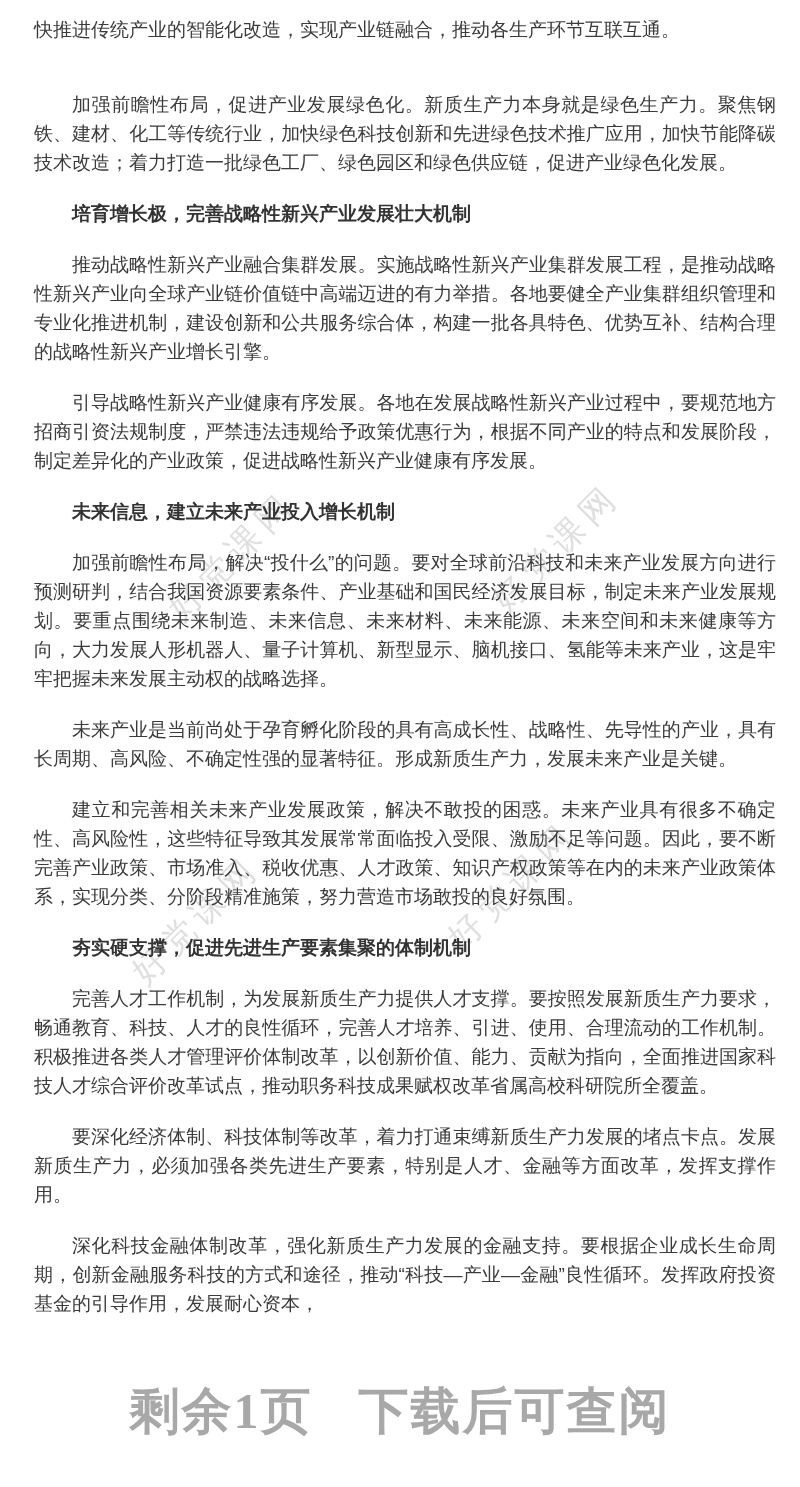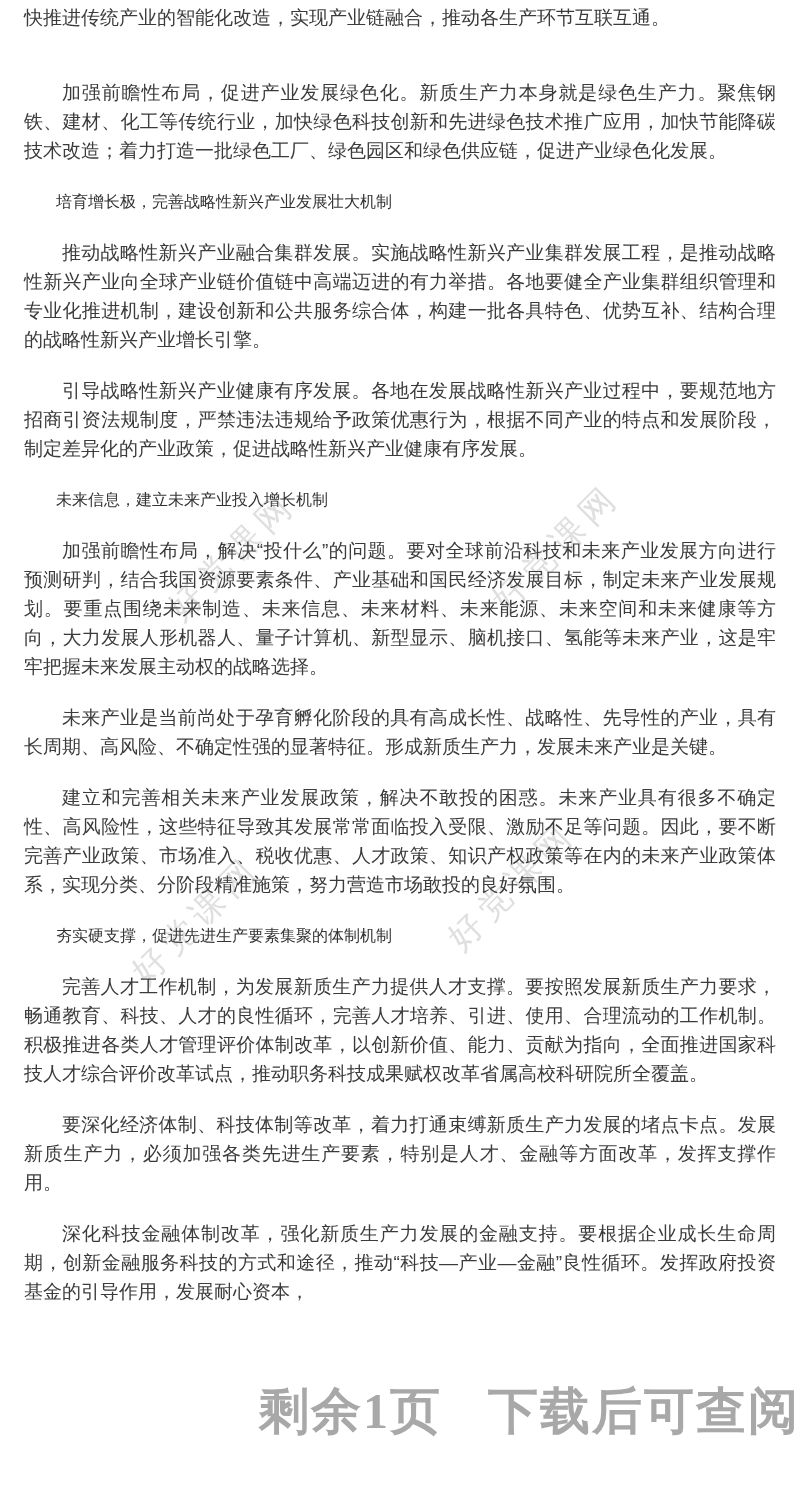--- a/index.html
+++ b/index.html
@@ -11,39 +11,40 @@
     position: relative;
     width: 800px;
     height: 1487px;
     background: #ffffff;
     overflow: hidden;
     font-family: "Liberation Sans", sans-serif;
   }
   .content {
     position: relative;
     z-index: 2;
-    padding: 3px 24px 0 24px;
+    padding: 15px 24px 0 24px;
     color: #3b3b3b;
     font-size: 19px;
     line-height: 29px;
     text-align: justify;
+    margin-left: 10px;
   }
   .content p.paragraph {
     margin: 22px 0;
     text-indent: 2em;
   }
   .content p.continuation {
     margin: 0 0 46px 0;
     text-indent: 0;
   }
   .content h2.heading {
     margin: 22px 0;
-    font-size: 16px;
+    font-size: 19px;
     line-height: 29px;
-    font-weight: 400;
+    font-weight: 700;
     text-indent: 2em;
     color: #333333;
   }
   .watermark-layer {
     position: absolute;
     inset: 0;
     z-index: 1;
     pointer-events: none;
   }
   .wm {
@@ -55,21 +56,21 @@
     white-space: nowrap;
     font-weight: 400;
     user-select: none;
   }
   .footer-banner {
     position: absolute;
     z-index: 3;
     top: 1378px;
     left: 0;
     right: 0;
-    text-align: right;
+    text-align: center;
     font-family: "Liberation Serif", "DejaVu Serif", serif;
     font-weight: 700;
     font-size: 50px;
     line-height: 66px;
     color: #a8a8a8;
     letter-spacing: 2px;
   }
   .footer-banner .download-hint {
     margin-left: 46px;
   }

